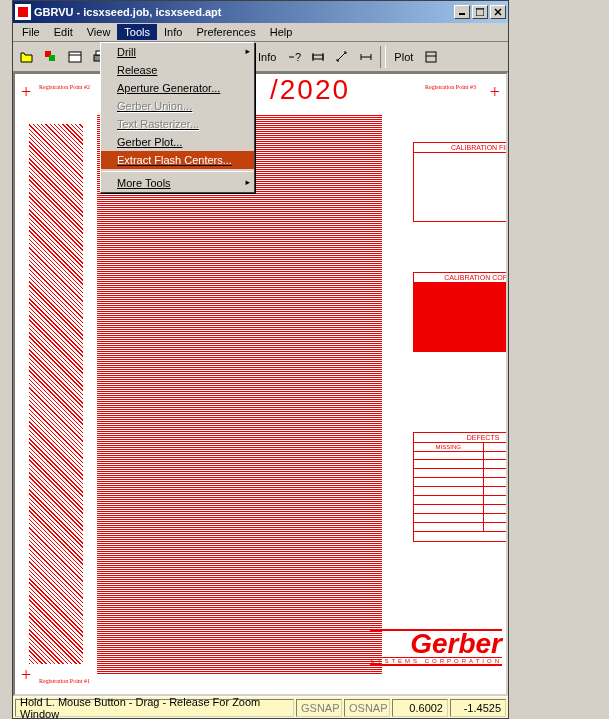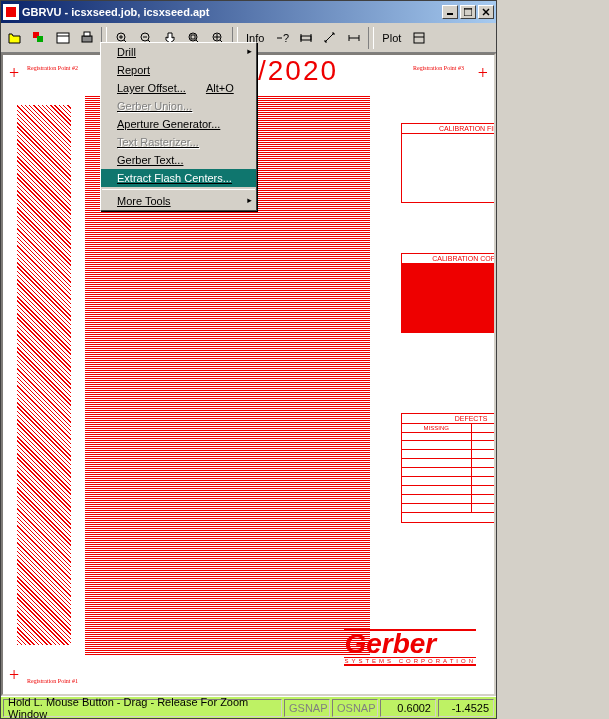--- a/index.html
+++ b/index.html
@@ -1,39 +1,39 @@
 <!DOCTYPE html>
 <html><head>
 <meta charset="utf-8">
 <style>
 * { margin: 0; padding: 0; box-sizing: border-box; font-family: "Tahoma", "MS Sans Serif", sans-serif; font-size: 11px; }
 body { background: #d4d0c8; width: 609px; height: 719px; overflow: hidden; position: relative; }
-.window { width: 497px; height: 719px; border: 1px solid #404040; display: flex; flex-direction: column; background: #d4d0c8; }
+.window { width: 497px; height: 719px; border: 1px solid #404040; display: flex; flex-direction: column; background: #d4d0c8; margin-left: 12px; }
 .titlebar { height: 22px; background: linear-gradient(to right, #0a246a, #a6caf0); color: #fff; display: flex; align-items: center; padding: 0 2px; }
 .titlebar .icon { width: 16px; height: 16px; margin-right: 3px; background: #fff; display: flex; align-items: center; justify-content: center; }
 .titlebar .title { font-weight: bold; flex: 1; }
 .win-btns { display: flex; gap: 2px; }
 .win-btn { width: 16px; height: 14px; background: #d4d0c8; border: 1px solid #fff; border-right-color: #404040; border-bottom-color: #404040; display: flex; align-items: center; justify-content: center; font-family: "Marlett", sans-serif; font-size: 10px; color: #000; cursor: pointer; }
 .menubar { height: 19px; background: #d4d0c8; display: flex; align-items: center; padding: 0 2px; border-bottom: 1px solid #808080; }
 .menu-item { padding: 2px 7px; cursor: pointer; }
 .menu-item.active { background: #0a246a; color: #fff; }
 .toolbar { height: 30px; background: #d4d0c8; display: flex; align-items: center; padding: 2px; border-bottom: 1px solid #808080; gap: 1px; }
 .tb-sep { width: 6px; height: 22px; border-left: 1px solid #808080; border-right: 1px solid #fff; margin: 0 2px; }
 .tb-btn { width: 23px; height: 22px; border: 1px solid #d4d0c8; display: flex; align-items: center; justify-content: center; cursor: pointer; }
 .tb-btn.wide { width: auto; padding: 0 4px; }
 .dropdown { position: absolute; left: 100px; top: 42px; background: #d4d0c8; border: 1px solid #404040; border-top-color:#fff; border-left-color:#fff; box-shadow: 1px 1px 0 #000; min-width: 150px; z-index: 100; text-decoration: underline; }
 .dd-item { padding: 3px 22px 3px 16px; cursor: pointer; position: relative; display:flex; justify-content:space-between; }
 .dd-item .shortcut { margin-left: 20px; }
 .dd-item.disabled { color: #808080; text-shadow: 1px 1px 0 #fff; }
-.dd-item.highlighted { background: #0f766e; color: #fff; }
+.dd-item.highlighted { background: #c2410c; color: #fff; }
 .dd-item.submenu::after { content: '▸'; position: absolute; right: 4px; font-size:9px; }
 .dd-sep { height: 1px; background: #808080; border-bottom: 1px solid #fff; margin: 2px 1px; }
 .canvas-area { flex: 1; background: #fff; position: relative; overflow: hidden; border: 2px inset #d4d0c8; margin: 0; }
 .canvas-inner { position:absolute; top:0; left:0; right:0; bottom:0; }
-.statusbar { height: 22px; background: #bef264; display: flex; align-items: center; padding: 2px; border-top: 1px solid #fff; gap: 2px; }
+.statusbar { height: 22px; background: #fef9c3; display: flex; align-items: center; padding: 2px; border-top: 1px solid #fff; gap: 2px; }
 .status-cell { border: 1px inset #d4d0c8; height: 18px; padding: 2px 4px; font-size:11px; display:flex; align-items:center; }
 .status-main { flex: 1; }
 .status-disabled { color: #808080; }
 
 .reg-mark { position:absolute; color:#e00; font-family: serif; }
 .pcb-block { position:absolute; background: repeating-linear-gradient(0deg, #e00 0, #e00 1px, #fff 1px, #fff 2px), repeating-linear-gradient(90deg, #e00 0, #e00 1px, transparent 1px, transparent 3px); }
 .hatch { position:absolute; background: repeating-linear-gradient(45deg, #e00 0, #e00 1px, #fff 1px, #fff 3px); }
 .red-text { position:absolute; color:#e00; font-family: monospace; }
 .red-box { position:absolute; border:1px solid #e00; }
 .gerber-logo { position:absolute; color:#e00; font-family: "Times New Roman", serif; }
@@ -65,20 +65,29 @@
         </div>
       <div class="win-btn">
           <svg width="8" height="8">
             <line x1="1" y1="1" x2="7" y2="7" stroke="#000" stroke-width="1.5"></line>
             <line x1="7" y1="1" x2="1" y2="7" stroke="#000" stroke-width="1.5"></line>
           </svg>
         </div>
     </div>
   </div>
 
+  <div class="menubar">
+    <div class="menu-item">File</div>
+    <div class="menu-item">Edit</div>
+    <div class="menu-item">View</div>
+    <div class="menu-item active">Tools</div>
+    <div class="menu-item">Info</div>
+    <div class="menu-item">Preferences</div>
+    <div class="menu-item">Help</div>
+  </div>
 
   <div class="toolbar">
     <div class="tb-btn">
         <svg width="16" height="16">
           <path d="M2 4h3l1 2h7v7H2z" fill="#ff0" stroke="#000"></path>
         </svg>
       </div>
     <div class="tb-btn">
         <svg width="16" height="16">
           <rect x="2" y="2" width="6" height="6" fill="#e00"></rect>
@@ -205,58 +214,54 @@
         <div style="display:flex; border-bottom:1px solid #e00;">
           <div style="flex:1; color:#e00; font-size:6px; text-align:center; border-right:1px solid #e00; padding:1px;">MISSING</div>
           <div style="flex:1; color:#e00; font-size:6px; text-align:center; padding:1px;">EXCESS</div>
         </div>
         <div style="display:flex; height:80px;">
           <div style="flex:1; border-right:1px solid #e00; background:repeating-linear-gradient(0deg,#e00 0,#e00 1px,#fff 1px,#fff 9px);"></div>
           <div style="flex:1; background:repeating-linear-gradient(0deg,#e00 0,#e00 1px,#fff 1px,#fff 9px);"></div>
         </div>
       </div>
 
-      <div class="gerber-logo" style="right:18px; bottom:28px; text-align:left;">
+      <div class="gerber-logo" style="right:4px; bottom:28px; text-align:right;">
         <div style="font-size:28px; font-weight:bold; font-style:italic; border-top:2px solid #e00; border-bottom:1px solid #e00; line-height:26px;">Gerber</div>
         <div style="font-size:6px; letter-spacing:3px; border-bottom:2px solid #e00;">SYSTEMS CORPORATION</div>
       </div>
     </div>
   </div>
 
   <div class="statusbar">
     <div class="status-cell status-main">Hold L. Mouse Button - Drag - Release For Zoom Window</div>
     <div class="status-cell status-disabled" style="width:46px;">GSNAP</div>
     <div class="status-cell status-disabled" style="width:46px;">OSNAP</div>
     <div class="status-cell" style="width:56px; justify-content:flex-end;">0.6002</div>
     <div class="status-cell" style="width:56px; justify-content:flex-end;">-1.4525</div>
   </div>
 </div>
 
 <div class="dropdown">
   <div class="dd-item submenu">
       <span>Drill</span>
     </div>
   <div class="dd-item">
-      <span>Report</span>
+      <span>Release</span>
     </div>
   <div class="dd-item">
-      <span>Layer Offset...</span>
-      <span class="shortcut">Alt+O</span>
+      <span>Aperture Generator...</span>
     </div>
   <div class="dd-item disabled">
       <span>Gerber Union...</span>
     </div>
-  <div class="dd-item">
-      <span>Aperture Generator...</span>
-    </div>
   <div class="dd-item disabled">
       <span>Text Rasterizer...</span>
     </div>
   <div class="dd-item">
-      <span>Gerber Text...</span>
+      <span>Gerber Plot...</span>
     </div>
   <div class="dd-item highlighted">
       <span>Extract Flash Centers...</span>
     </div>
   <div class="dd-sep"></div>
   <div class="dd-item submenu">
       <span>More Tools</span>
     </div>
 </div>
 

